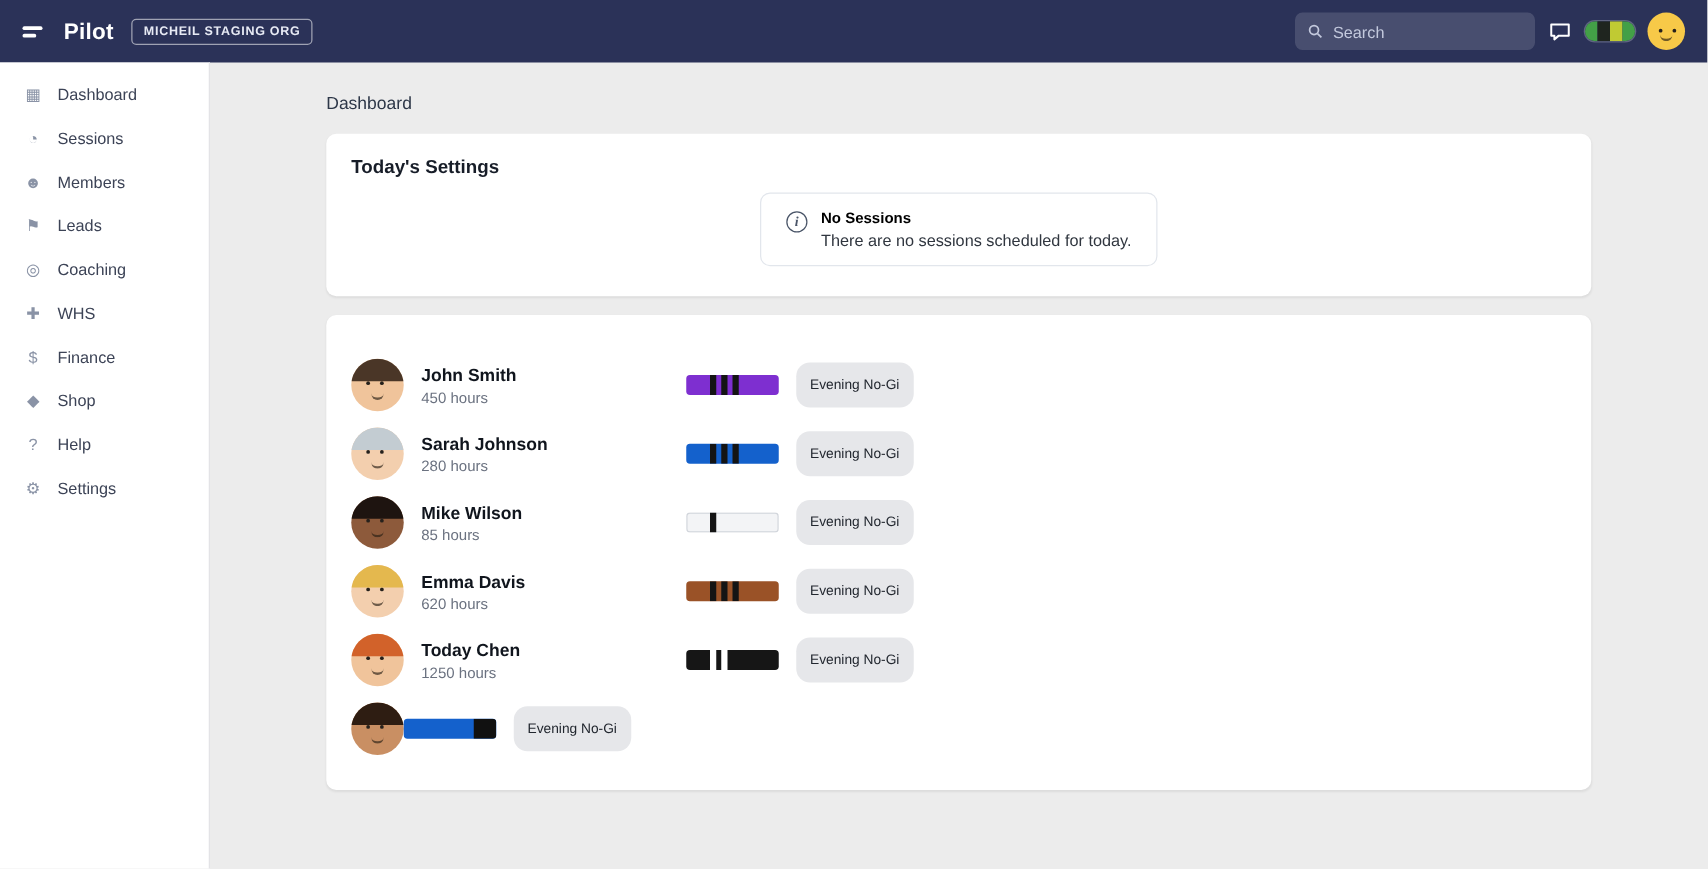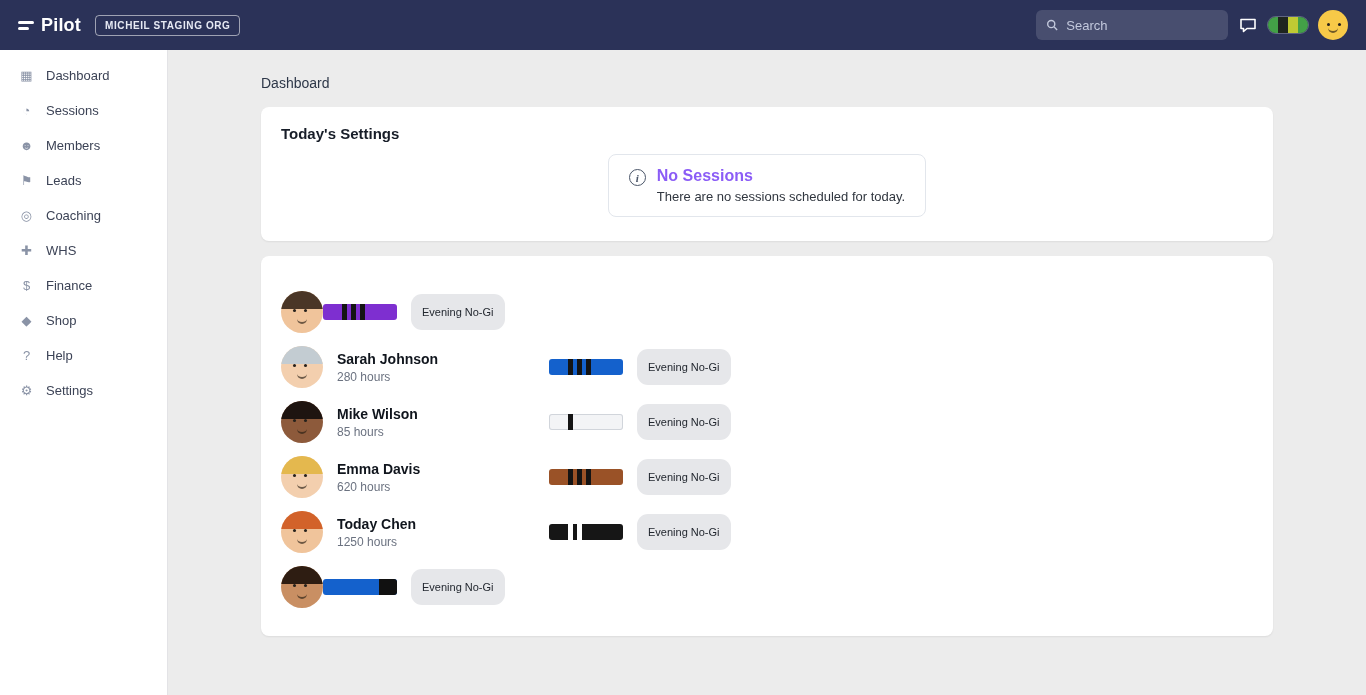--- a/index.html
+++ b/index.html
@@ -4,21 +4,21 @@
 <style>
   * { box-sizing: border-box; margin: 0; padding: 0; }
   html, body { width: 1366px; height: 695px; overflow: hidden; }
   body { font-family: "Liberation Sans", sans-serif; background: #ececec; }
 
   
   .topbar {
     height: 50px; background: #2b3258; display: flex; align-items: center;
     padding: 0 18px; gap: 14px; color: #fff;
   }
-  .logo { display: flex; align-items: center; gap: 7px; cursor: pointer; }
+  .logo { display: flex; align-items: center; gap: 17px; cursor: pointer; }
   .logo-mark { display: flex; flex-direction: column; gap: 3px; }
   .logo-mark i { display: block; width: 16px; height: 3px; background: #fff; border-radius: 2px; }
   .logo-mark i:last-child { width: 11px; }
   .logo-text { font-size: 18px; font-weight: 700; letter-spacing: .2px; }
   .org-badge {
     border: 1px solid rgba(255,255,255,.55); color: #e7eaf4; border-radius: 4px;
     font-size: 10px; letter-spacing: .6px; padding: 4px 9px; font-weight: 600;
     text-transform: uppercase;
   }
   .top-right { margin-left: auto; display: flex; align-items: center; gap: 10px; }
@@ -82,21 +82,21 @@
   .alert {
     display: flex; gap: 11px; border: 1px solid #e2e6ec; border-radius: 8px;
     padding: 12px 20px; align-items: flex-start; background: #fff;
   }
   .info-icon {
     width: 17px; height: 17px; border: 1.5px solid #4a5568; border-radius: 50%;
     color: #4a5568; font-size: 11px; font-weight: 700; display: grid;
     place-items: center; margin-top: 2px; font-family: "Liberation Serif", serif;
     font-style: italic;
   }
-  .alert-title { font-size: 16px; font-weight: 700; color: #8b5cf6; }
+  .alert-title { font-size: 12px; font-weight: 700; color: #000000; }
   .alert-text { font-size: 13px; color: #30363f; margin-top: 4px; }
 
   
   .checkin-list { list-style: none; margin-top: 14px; }
   .checkin-row { display: flex; align-items: center; height: 48px; margin-bottom: 7px; }
   .m-avatar {
     width: 42px; height: 42px; border-radius: 50%; position: relative;
     overflow: hidden; flex: none;
   }
   .m-hair {
@@ -230,20 +230,24 @@
         </div>
       </section>
 
       
       <section class="card">
         <ul class="checkin-list">
   <li class="checkin-row">
     <span class="m-avatar face" style="background: rgb(240, 196, 155);">
       <span class="m-hair" style="background: rgb(74, 54, 39);"></span>
     </span>
+    <span class="m-info">
+      <div class="m-name">John Smith</div>
+      <div class="m-hours">450 hours</div>
+    </span>
     <span class="belt-bar" style="background: rgb(126, 47, 208);">
                 <span class="belt-stripe" style="background: rgb(20, 20, 20); left: 26%;"></span>
                 <span class="belt-stripe" style="background: rgb(20, 20, 20); left: 38%;"></span>
                 <span class="belt-stripe" style="background: rgb(20, 20, 20); left: 50%;"></span>
               </span>
     <span class="class-badge">Evening No-Gi</span>
   </li>
 
   <li class="checkin-row">
     <span class="m-avatar face" style="background: rgb(243, 207, 174);">

